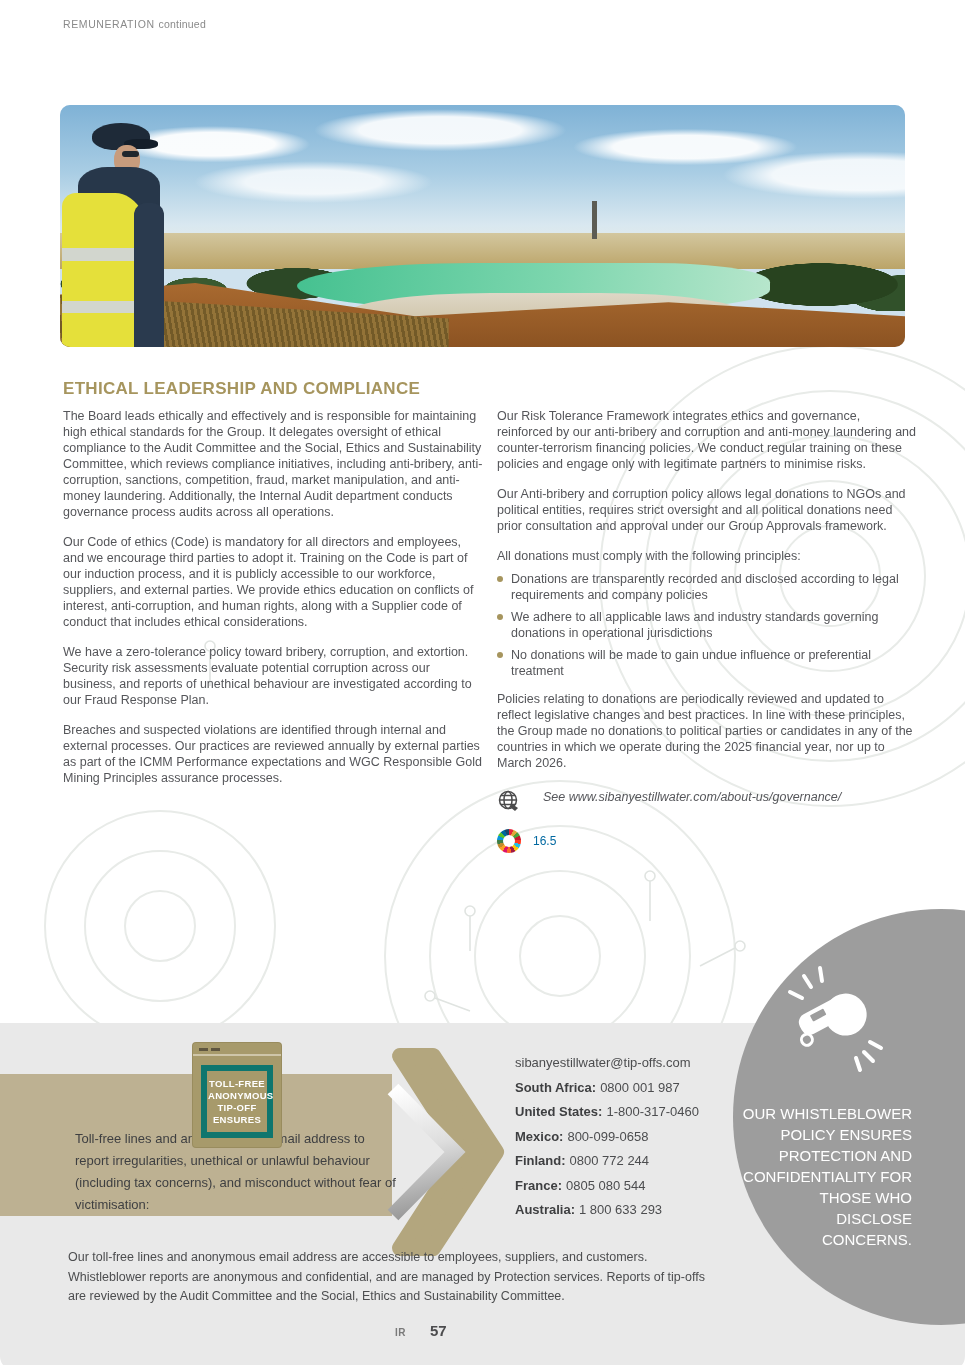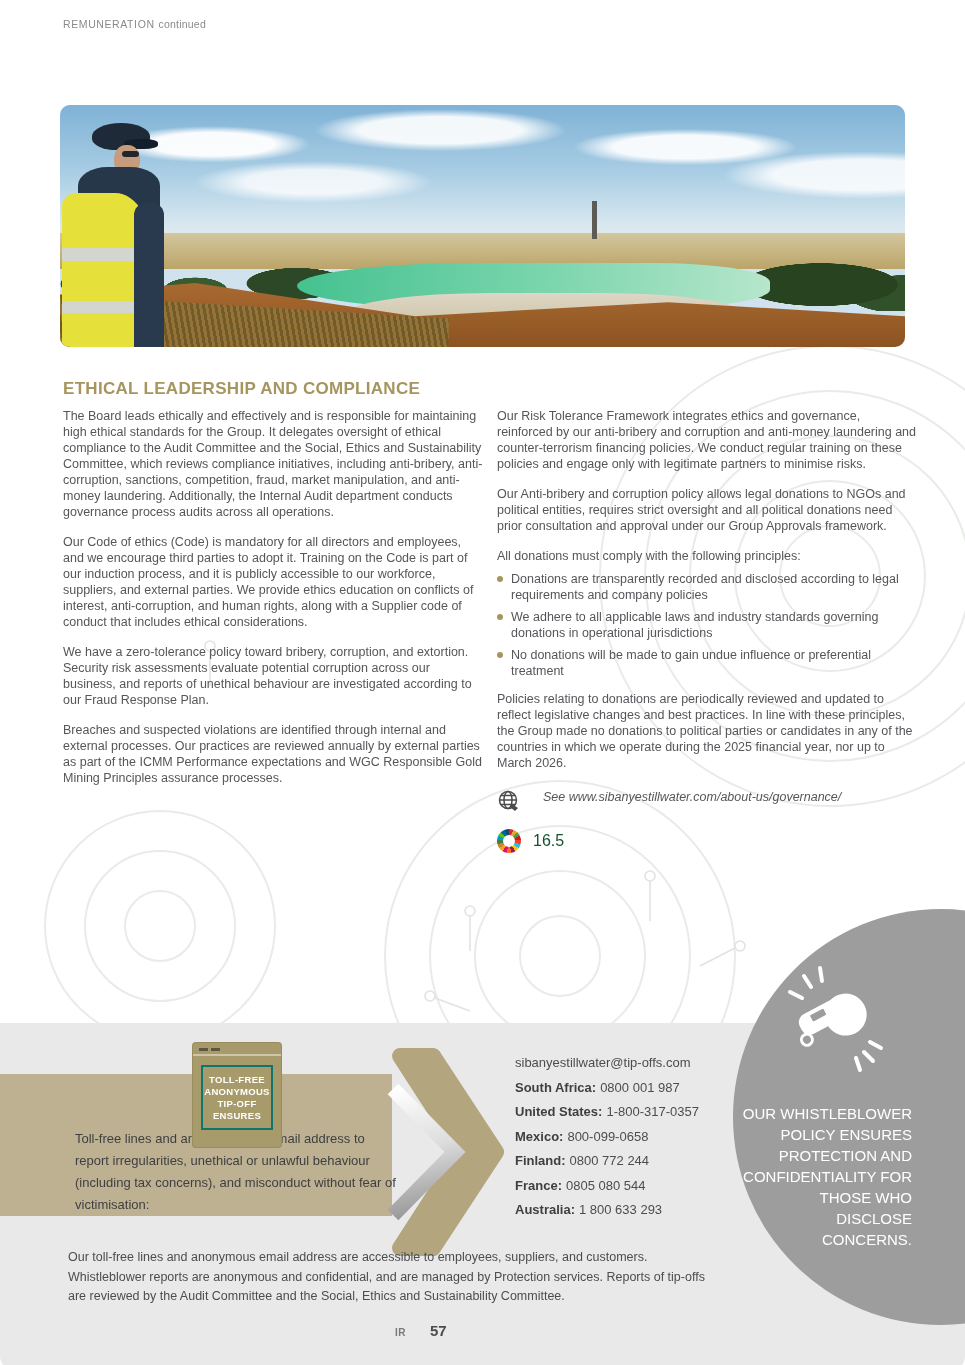--- a/index.html
+++ b/index.html
@@ -65,32 +65,32 @@
   .bullet { position:relative; padding-left:14px; margin-bottom:6px; }
   .bullet .dot { position:absolute; left:0; top:5px; width:6px; height:6px; border-radius:50%; background:#a6955e; }
   .after-bullets { margin-top:12px !important; }
 
   .link-row { display:flex; align-items:flex-start; gap:22px; margin-top:18px; }
   .link-row .link { font-style:italic; color:#55565a; font-size:12.5px; }
   .sdg-row { display:flex; align-items:center; gap:12px; margin-top:16px; }
   .sdg-wheel { position:relative; width:24px; height:24px; border-radius:50%;
     background:conic-gradient(#e5243b 0 21deg,#dda63a 21deg 42deg,#4c9f38 42deg 64deg,#c5192d 64deg 85deg,#ff3a21 85deg 106deg,#26bde2 106deg 127deg,#fcc30b 127deg 148deg,#a21942 148deg 169deg,#fd6925 169deg 191deg,#dd1367 191deg 212deg,#fd9d24 212deg 233deg,#bf8b2e 233deg 254deg,#3f7e44 254deg 275deg,#0a97d9 275deg 297deg,#56c02b 297deg 318deg,#00689d 318deg 339deg,#19486a 339deg 360deg); }
   .sdg-wheel::after { content:""; position:absolute; left:6px; top:6px; width:12px; height:12px; background:#fff; border-radius:50%; }
-  .sdg-label { font-size:16px; color:#14532d; }
+  .sdg-label { font-size:12px; color:#0369a1; }
 
   
   .gray-band { position:absolute; left:0; top:1017px; width:965px; height:348px; background:#e9e9e9; z-index:2; }
   .banner { position:absolute; left:0; top:1068px; width:392px; height:142px; background:#bdb192; z-index:3; }
   .banner-text { position:absolute; left:75px; top:1122px; width:322px; z-index:5; font-size:13px; line-height:22px; color:#3e3f41; }
   .arrow-svg { position:absolute; left:345px; top:1025px; z-index:4; }
 
   .tipoff-icon { position:absolute; left:193px; top:1037px; width:88px; height:104px; background:#a79a6b; border-radius:3px; z-index:6; box-shadow:0 0 0 1px #998c5e; }
   .tipoff-bar { position:relative; height:13px; border-bottom:2px solid #cfc6a9; }
   .tipoff-dash { position:absolute; left:6px; top:5px; width:9px; height:3px; background:#5f5640; box-shadow:12px 0 0 #5f5640; }
-  .tipoff-inner { margin:9px 8px 0 8px; border:2px solid #0f766e; padding:7px 1px 6px 1px; text-align:center; }
+  .tipoff-inner { margin:9px 8px 0 8px; border:6px solid #0f766e; padding:7px 1px 6px 1px; text-align:center; }
   .tipoff-inner div { font-size:9.5px; font-weight:bold; color:#ffffff; line-height:12px; letter-spacing:.3px; }
 
   .contacts { position:absolute; left:515px; top:1049px; z-index:5; font-size:13px; color:#4c4d4f; }
   .contacts .row { margin-bottom:9.5px; }
   .contacts .row strong { margin-right:4px; color:#3e3f41; }
   .contacts .email { color:#4c4d4f; }
 
   .wb-circle { position:absolute; left:733px; top:903px; width:416px; height:416px; border-radius:50%; background:#9d9d9d; z-index:3; }
   .whistle-svg { position:absolute; left:778px; top:952px; z-index:5; }
   .wb-message { position:absolute; left:742px; top:1097px; width:170px; z-index:5; text-align:right;
@@ -235,21 +235,21 @@
       <div>TIP-OFF</div>
       <div>ENSURES</div>
     </div>
   </div>
 
   <div class="banner-text">Toll-free lines and an anonymous email address to report irregularities, unethical or unlawful behaviour (including tax concerns), and misconduct without fear of victimisation:</div>
 
   <div class="contacts">
     <div class="row email">sibanyestillwater@tip-offs.com</div>
     <div class="row"><strong>South Africa:</strong><span>0800 001 987</span></div>
-    <div class="row"><strong>United States:</strong><span>1-800-317-0357</span></div>
+    <div class="row"><strong>United States:</strong><span>1-800-317-0460</span></div>
     <div class="row"><strong>Mexico:</strong><span>800-099-0658</span></div>
     <div class="row"><strong>Finland:</strong><span>0800 772 244</span></div>
     <div class="row"><strong>France:</strong><span>0805 080 544</span></div>
     <div class="row"><strong>Australia:</strong><span>1 800 633 293</span></div>
   </div>
 
   <div class="wb-circle"></div>
   <svg class="whistle-svg" width="115" height="120" viewBox="0 0 115 120">
     <g transform="rotate(-28 57 60)">
       <rect x="22" y="42" width="52" height="22" rx="9" fill="#ffffff"></rect>

